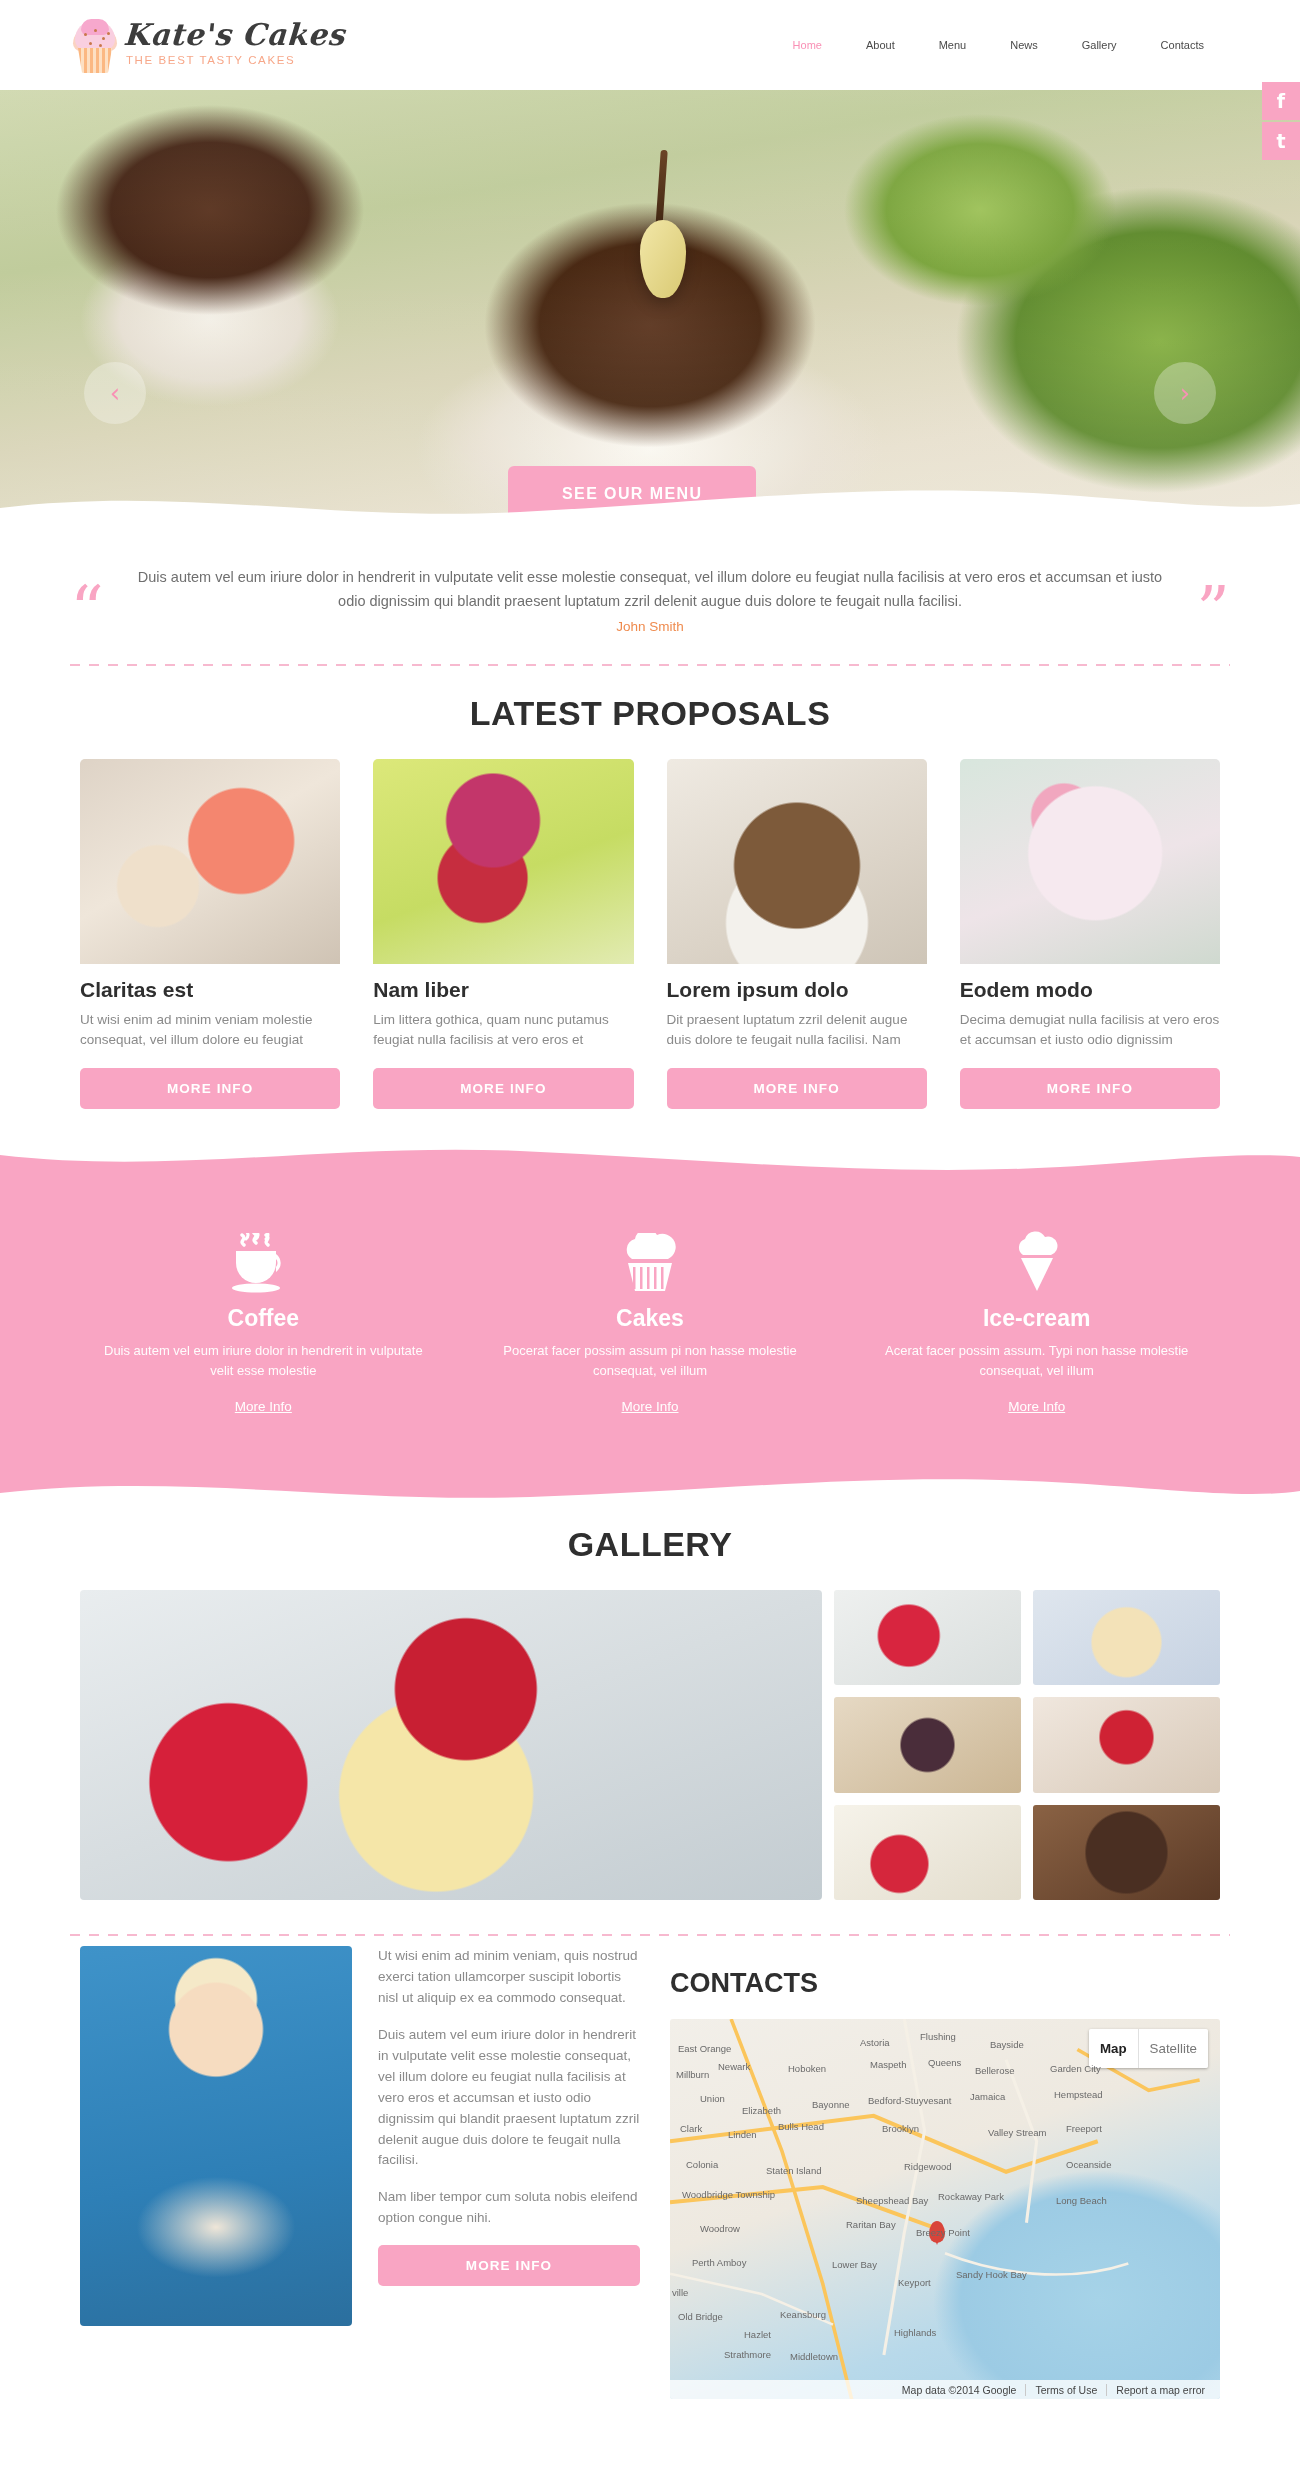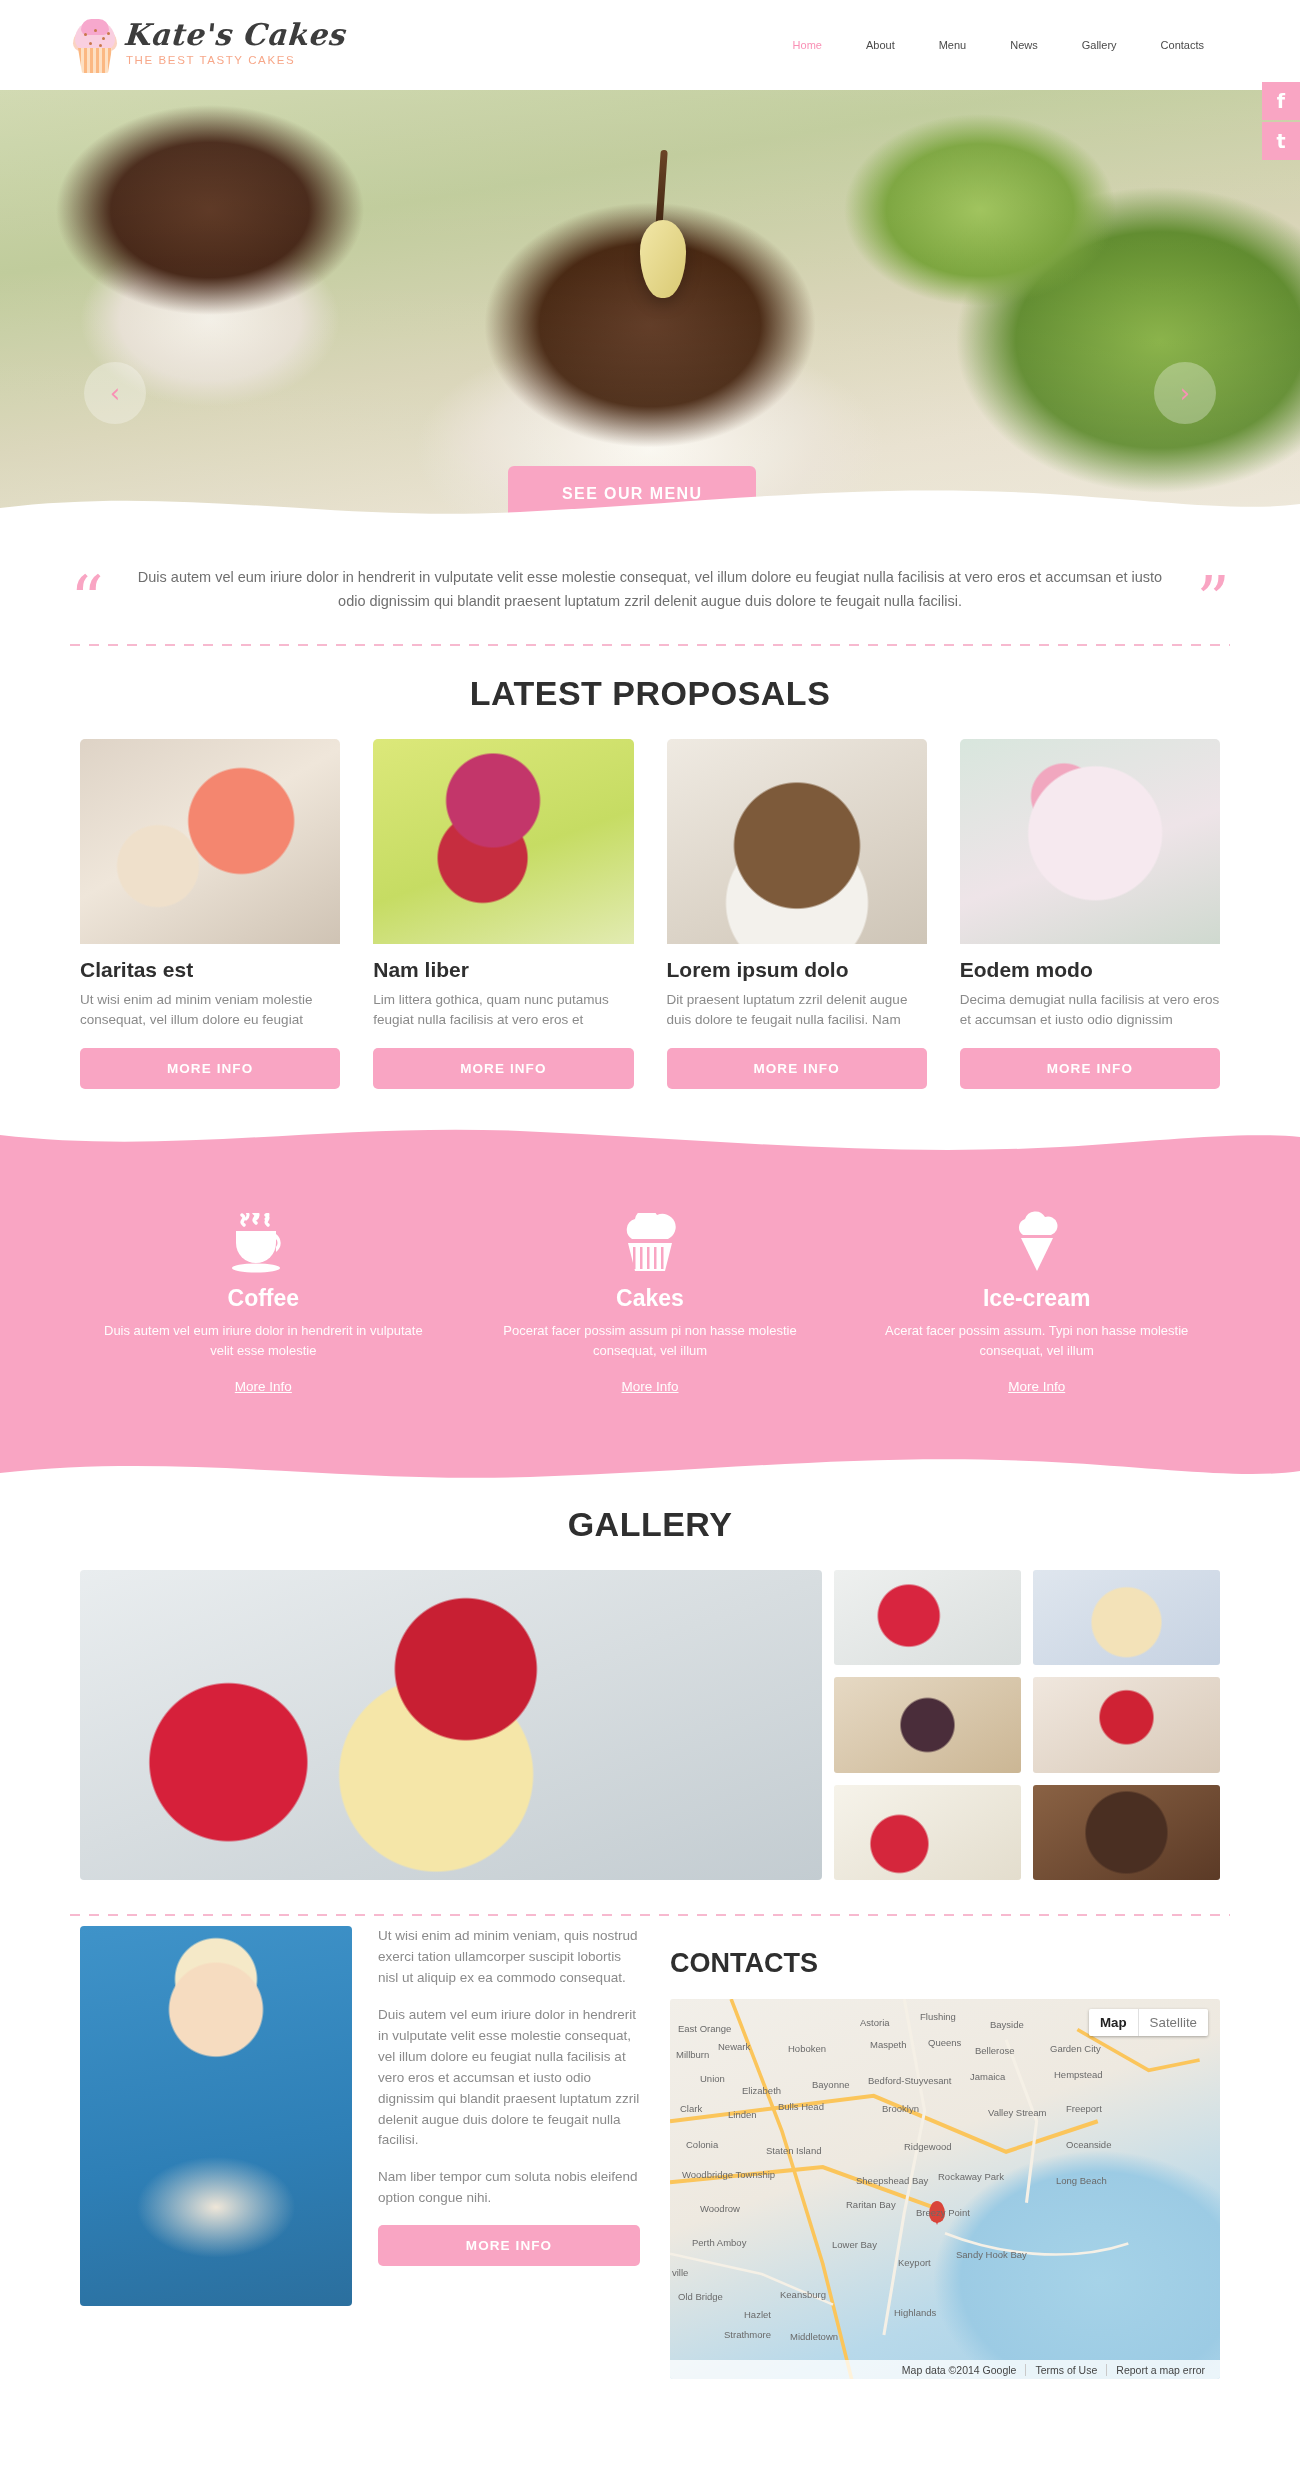--- a/index.html
+++ b/index.html
@@ -207,21 +207,21 @@
     width:100%; height:380px; border-radius:3px; position:relative; overflow:hidden;
     background:
       radial-gradient(ellipse 230px 180px at 78% 74%, #a6d3e8 0%, #9ccbe4 60%, rgba(156,203,228,0) 72%),
       linear-gradient(160deg,#f2efe9 0%, #eee9e0 40%, #b8d9ea 72%, #a3cfe6 100%);
   }
   .map-roads { position:absolute; inset:0; }
   .map-ctrl {
     position:absolute; right:12px; top:10px; display:flex; font-size:12px;
     box-shadow:0 1px 3px rgba(0,0,0,0.3); border-radius:2px; overflow:hidden;
   }
-  .map-ctrl button { border:none; padding:6px 11px; background:#fff; color:#444; cursor:pointer; font-family:"Liberation Sans",sans-serif; }
+  .map-ctrl button { border:none; padding:12px 11px; background:#fff; color:#444; cursor:pointer; font-family:"Liberation Sans",sans-serif; }
   .map-ctrl button.sel { font-weight:bold; color:#222; }
   .map-ctrl button + button { border-left:1px solid #e0e0e0; color:#777; }
   .map-pin {
     position:absolute; left:47%; top:53%; width:16px; height:22px;
     background:#d9443a; border-radius:50% 50% 50% 50%/58% 58% 42% 42%;
   }
   .map-pin:after {
     content:""; position:absolute; left:5px; top:16px; border-left:3px solid transparent;
     border-right:3px solid transparent; border-top:8px solid #d9443a;
   }
@@ -291,20 +291,21 @@
   <div class="social">
     <a href="#">f</a>
     <a href="#">t</a>
   </div>
 
   <div class="quote-wrap">
     <div class="quote-inner">
       <div class="qmark">“</div>
       <div class="qbody">
         <div class="qtext">Duis autem vel eum iriure dolor in hendrerit in vulputate velit esse molestie consequat, vel illum dolore eu feugiat nulla facilisis at vero eros et accumsan et iusto odio dignissim qui blandit praesent luptatum zzril delenit augue duis dolore te feugait nulla facilisi.</div>
+        <div class="qauthor">John Smith</div>
       </div>
       <div class="qmark">”</div>
     </div>
     <div class="dash-rule"></div>
   </div>
 
   <h2 class="sec-title">LATEST PROPOSALS</h2>
   <div class="cards">
     <div class="card">
       <div class="card-img c1"></div>

